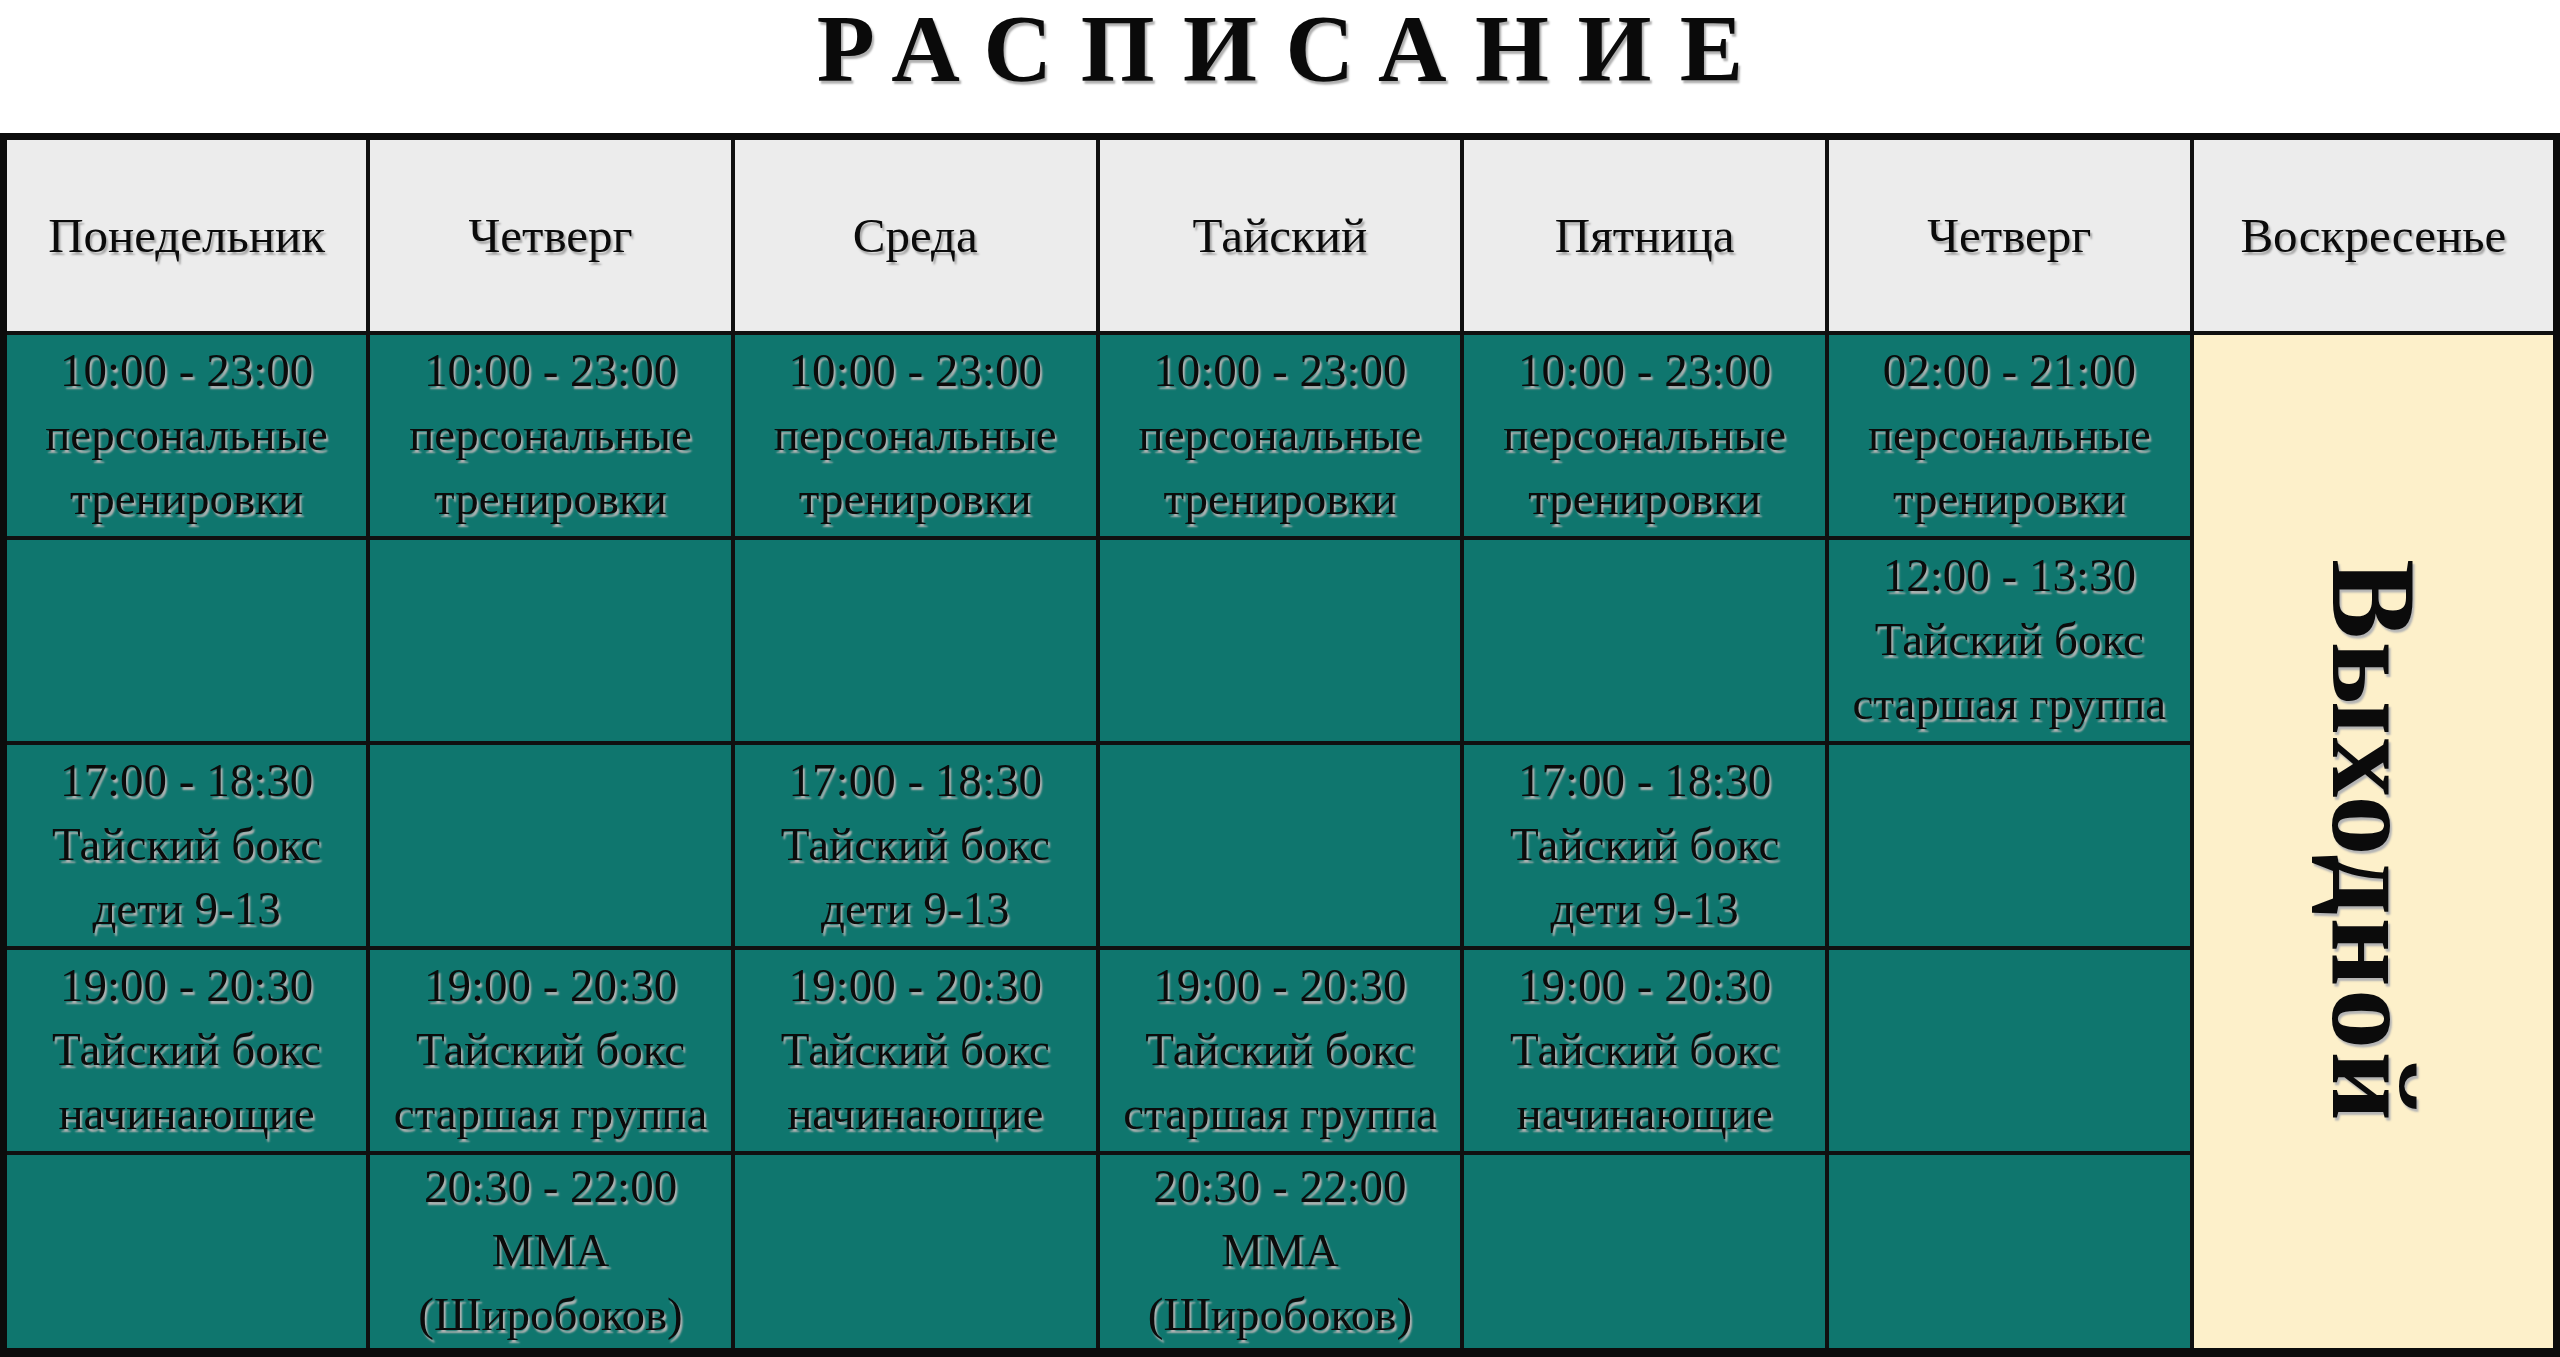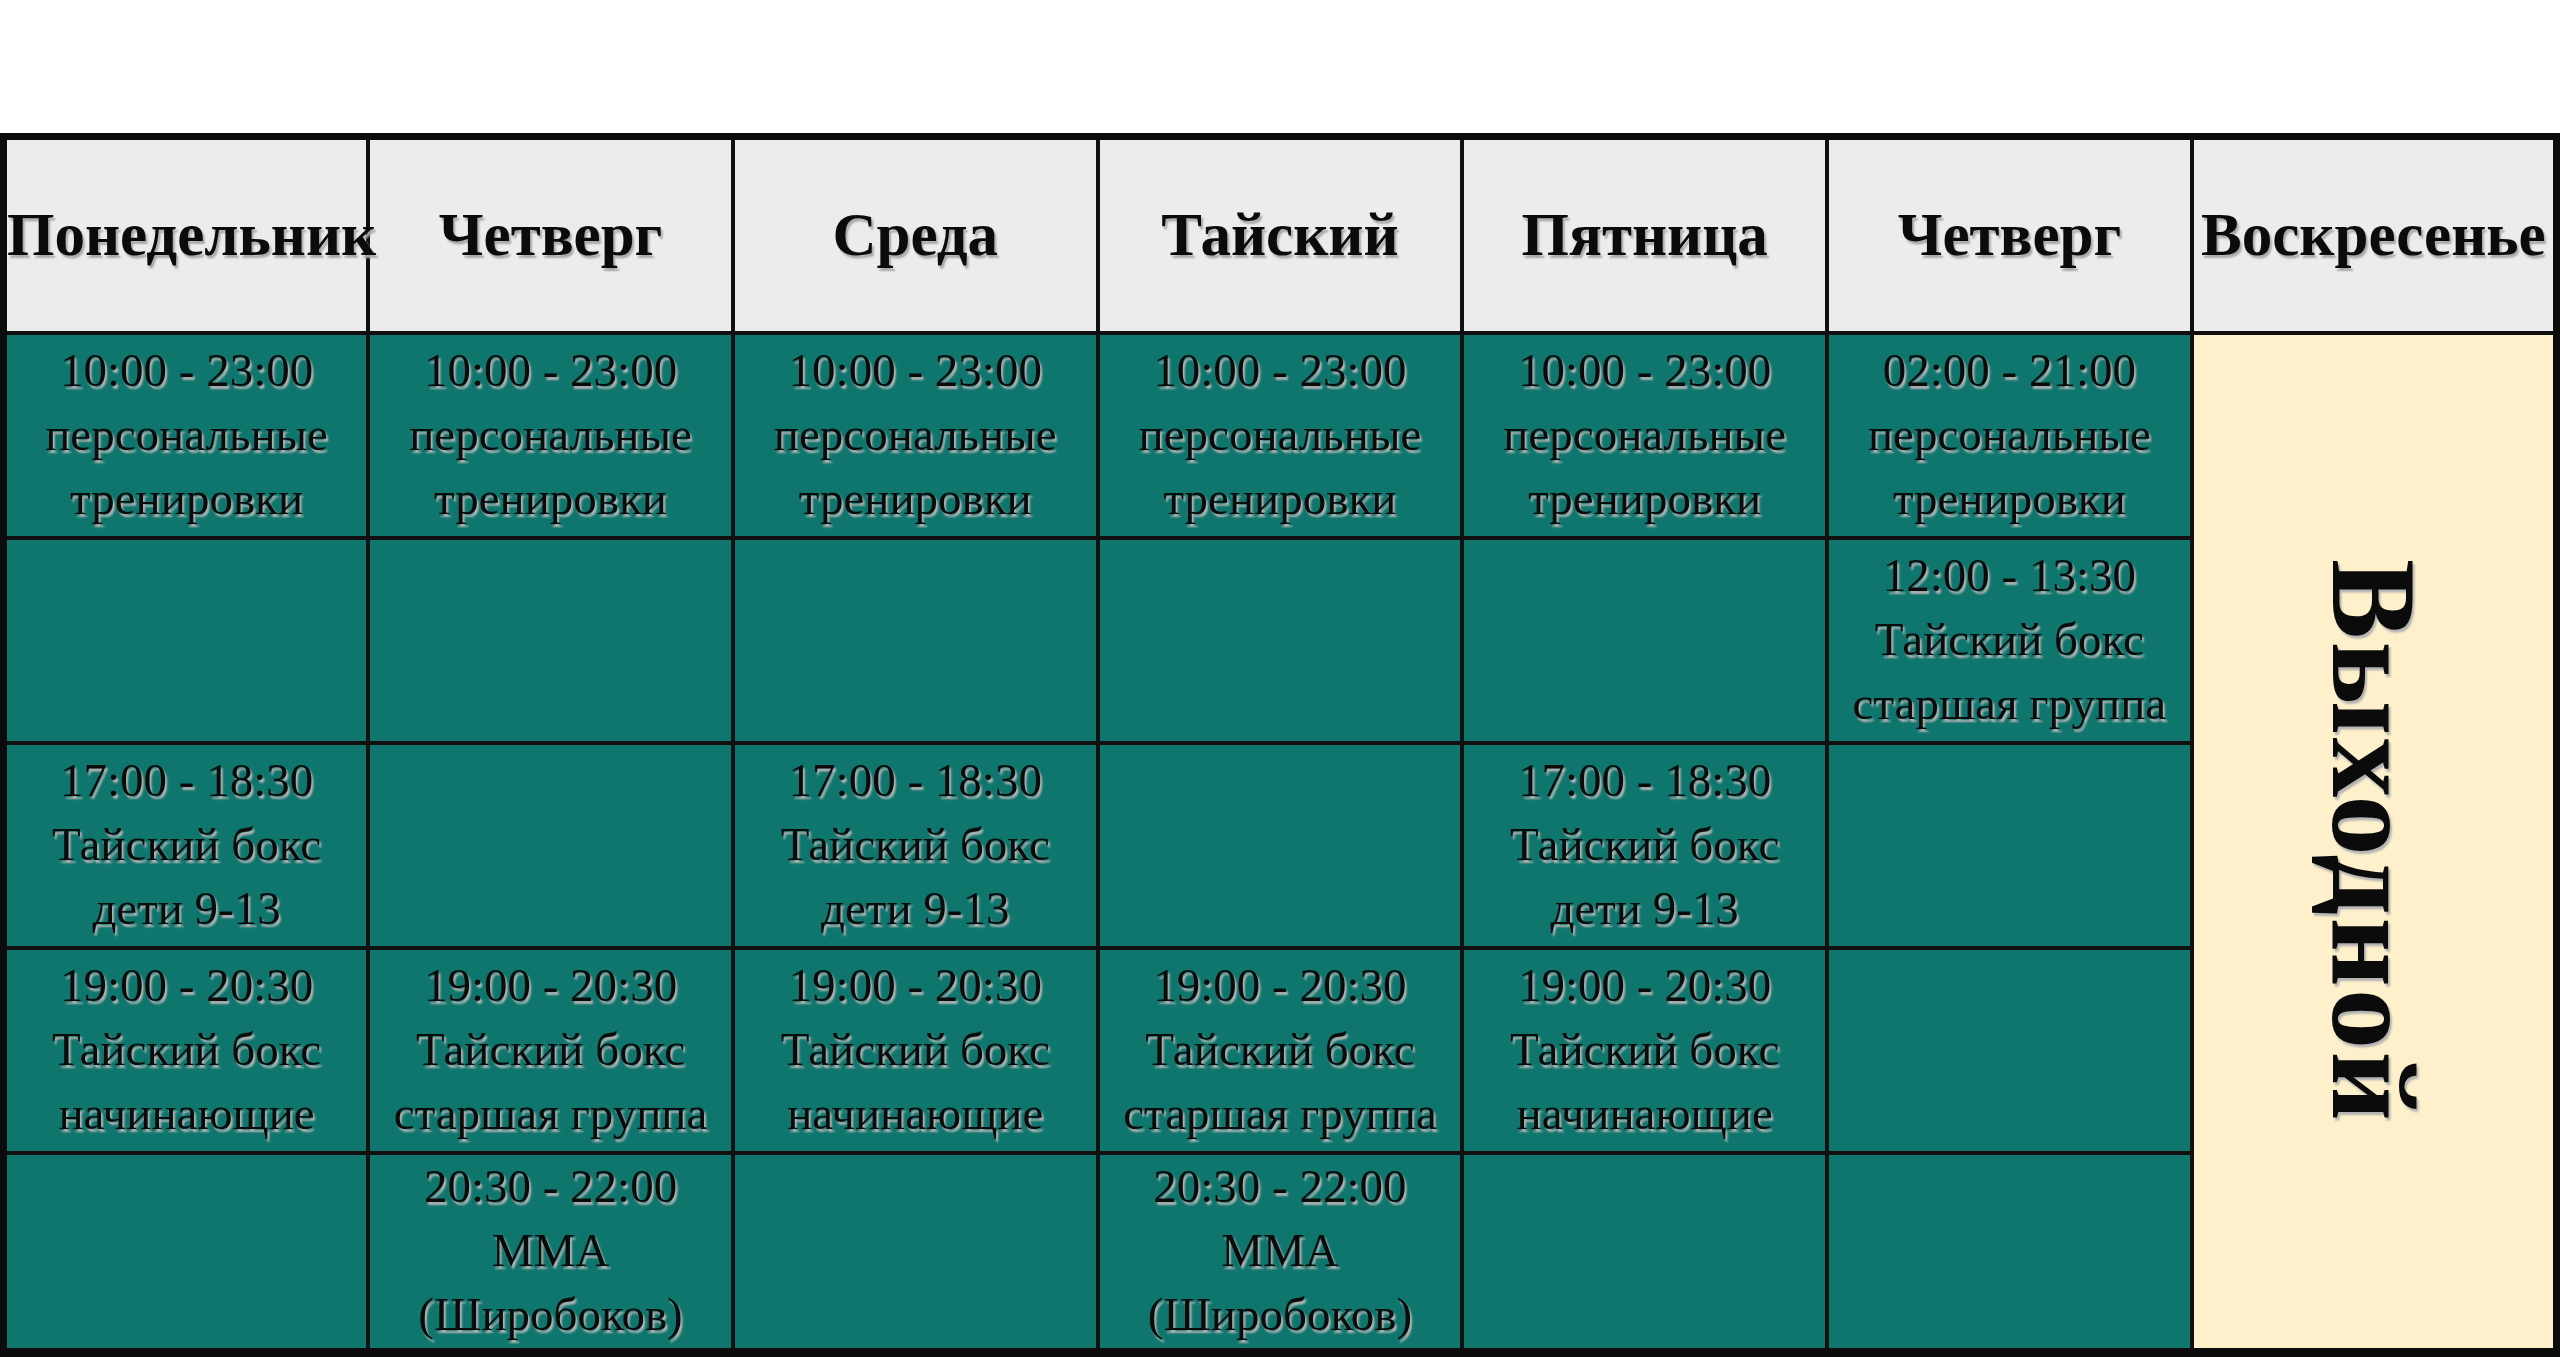--- a/index.html
+++ b/index.html
@@ -45,22 +45,22 @@
     text-align: center;
     vertical-align: middle;
     padding: 0;
     color: #0b0b0b;
   }
   tr.head { height: 196px; }
   tr.slot { height: 205px; }
   tr.slot-last { height: auto; }
   th.day {
     background: #ececec;
-    font-size: 61px;
-    font-weight: bold;
+    font-size: 49px;
+    font-weight: normal;
     text-shadow: 2px 3px 2px #a9a9a9;
   }
   td.cell {
     background: #0f766e;
     font-size: 47px;
     line-height: 1.36;
     white-space: pre-line;
     text-shadow: 2px 3px 2px #b4b4b4;
   }
   td.dayoff {
@@ -83,20 +83,21 @@
     color: #0b0b0b;
     letter-spacing: 0.02em;
     text-shadow: 3px -2px 2px #b4b4b4;
   }
 </style>
 </head>
 <body>
 
 <div class="page">
 
+  <h1 class="title">РАСПИСАНИЕ</h1>
 
   <table class="schedule">
     <colgroup>
       <col>
         <col>
         <col>
         <col>
         <col>
         <col>
         <col>

